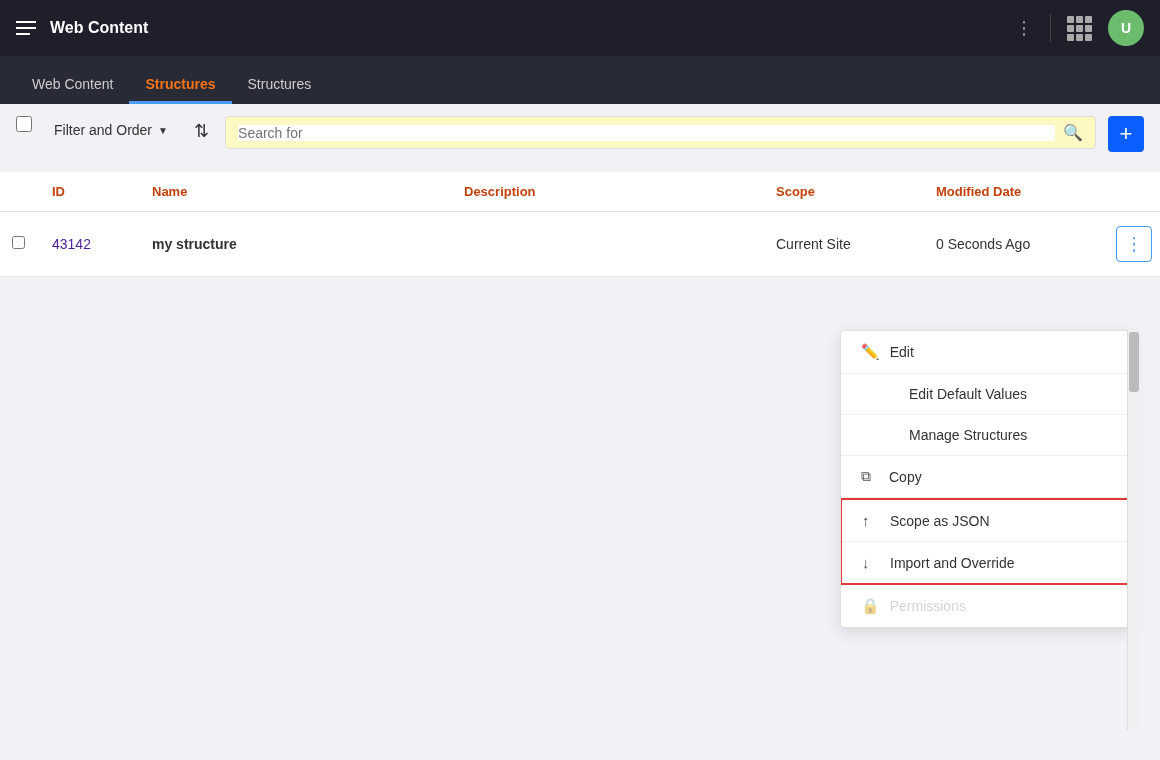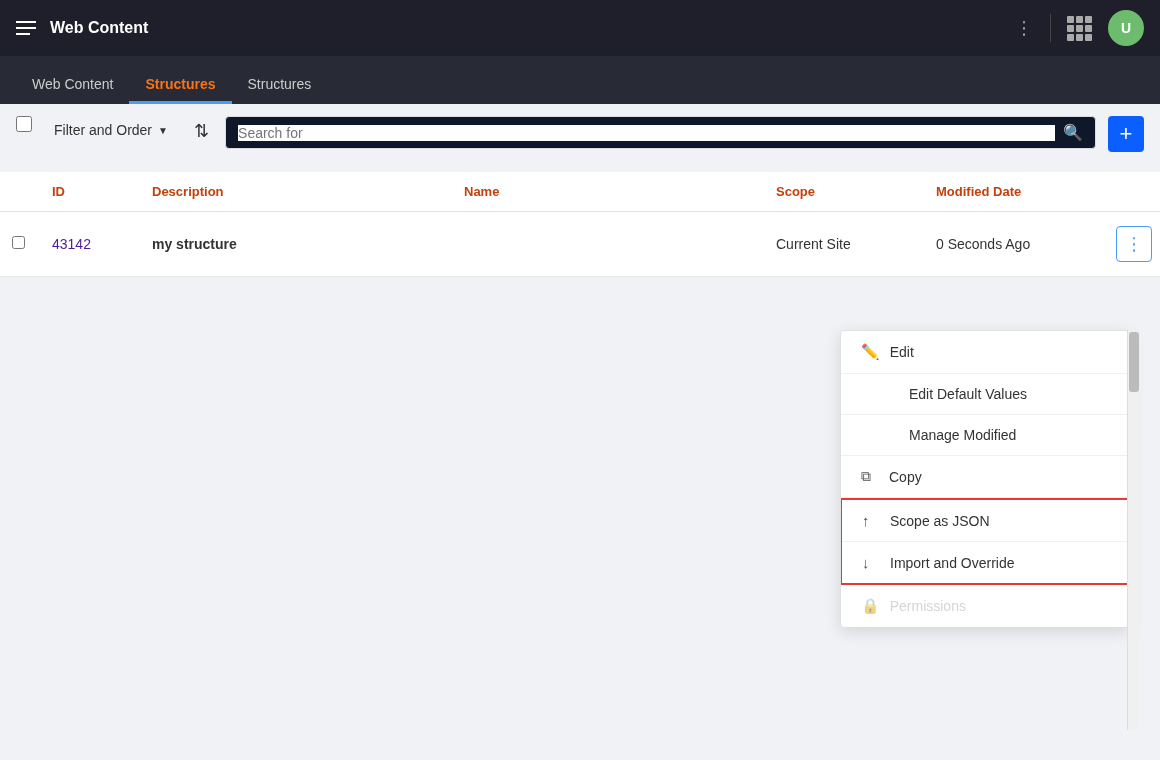--- a/index.html
+++ b/index.html
@@ -120,21 +120,21 @@
     }
     .filter-btn .chevron { font-size: 10px; }
     .sort-btn {
       background: none; border: none; cursor: pointer;
       color: #333; font-size: 18px; padding: 4px;
     }
     .search-bar {
       flex: 1;
       display: flex;
       align-items: center;
-      background: #0f172a;
+      background: #fef9c3;
       border: 1px solid #ddd;
       border-radius: 4px;
       padding: 6px 12px;
       gap: 8px;
     }
     .search-bar input {
       flex: 1; border: none; outline: none; font-size: 14px; color: #555;
     }
     .search-icon { color: #888; font-size: 16px; }
     .add-btn {
@@ -302,22 +302,22 @@
     <input type="text" placeholder="Search for" style="">
     <span class="search-icon">🔍</span>
   </div>
   <button class="add-btn">+</button>
 </div>
 
 <div class="table-area">
   <div class="table-header">
     <div class="col-label"></div>
     <div class="col-label">ID</div>
+    <div class="col-label">Name</div>
     <div class="col-label">Description</div>
-    <div class="col-label">Name</div>
     <div class="col-label">Scope</div>
     <div class="col-label">Modified Date</div>
     <div class="col-label"></div>
   </div>
 
   <div class="table-row">
     <div class="cell">
       <input type="checkbox" style="">
     </div>
     <div class="cell id">43142</div>
@@ -338,21 +338,21 @@
   <div class="dropdown-item">
     <span class="item-icon">✏️</span>
     <span>Edit</span>
   </div>
 
   <div class="dropdown-item no-icon">
     <span>Edit Default Values</span>
   </div>
 
   <div class="dropdown-item no-icon">
-    <span>Manage Modified</span>
+    <span>Manage Structures</span>
   </div>
 
   <div class="dropdown-item">
     <span class="item-icon" style="font-size:14px">⧉</span>
     <span>Copy</span>
   </div>
 
   <div class="highlighted-group">
     <div class="dropdown-item">
       <span class="item-icon" style="font-weight:bold">↑</span>

